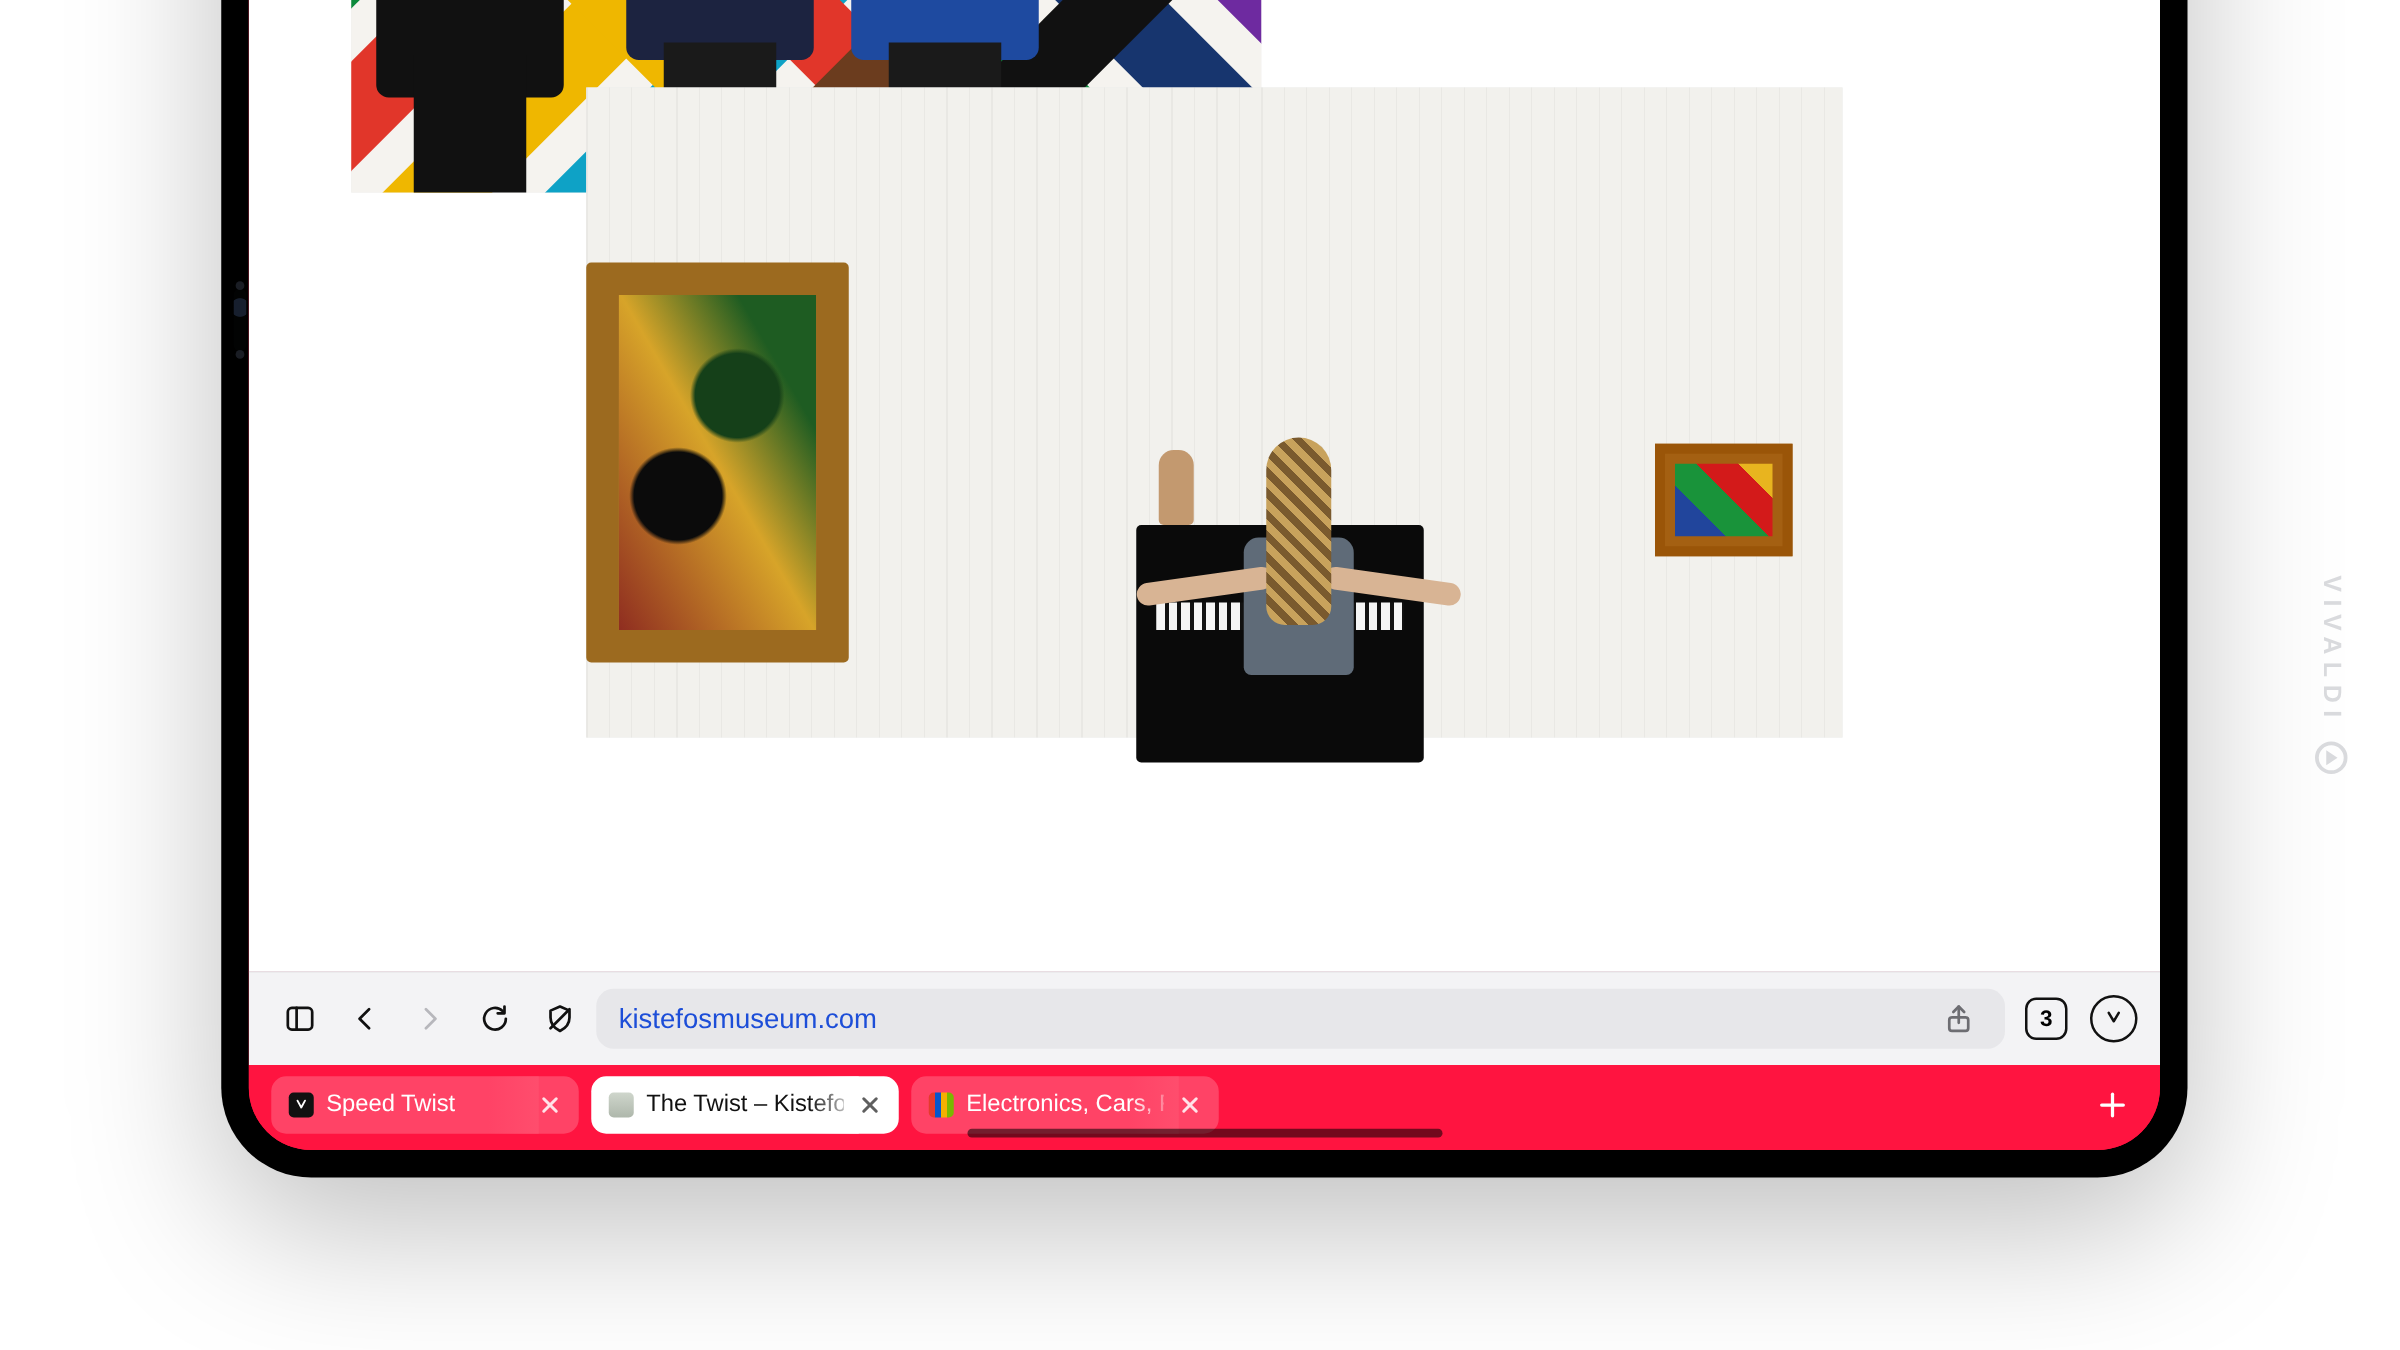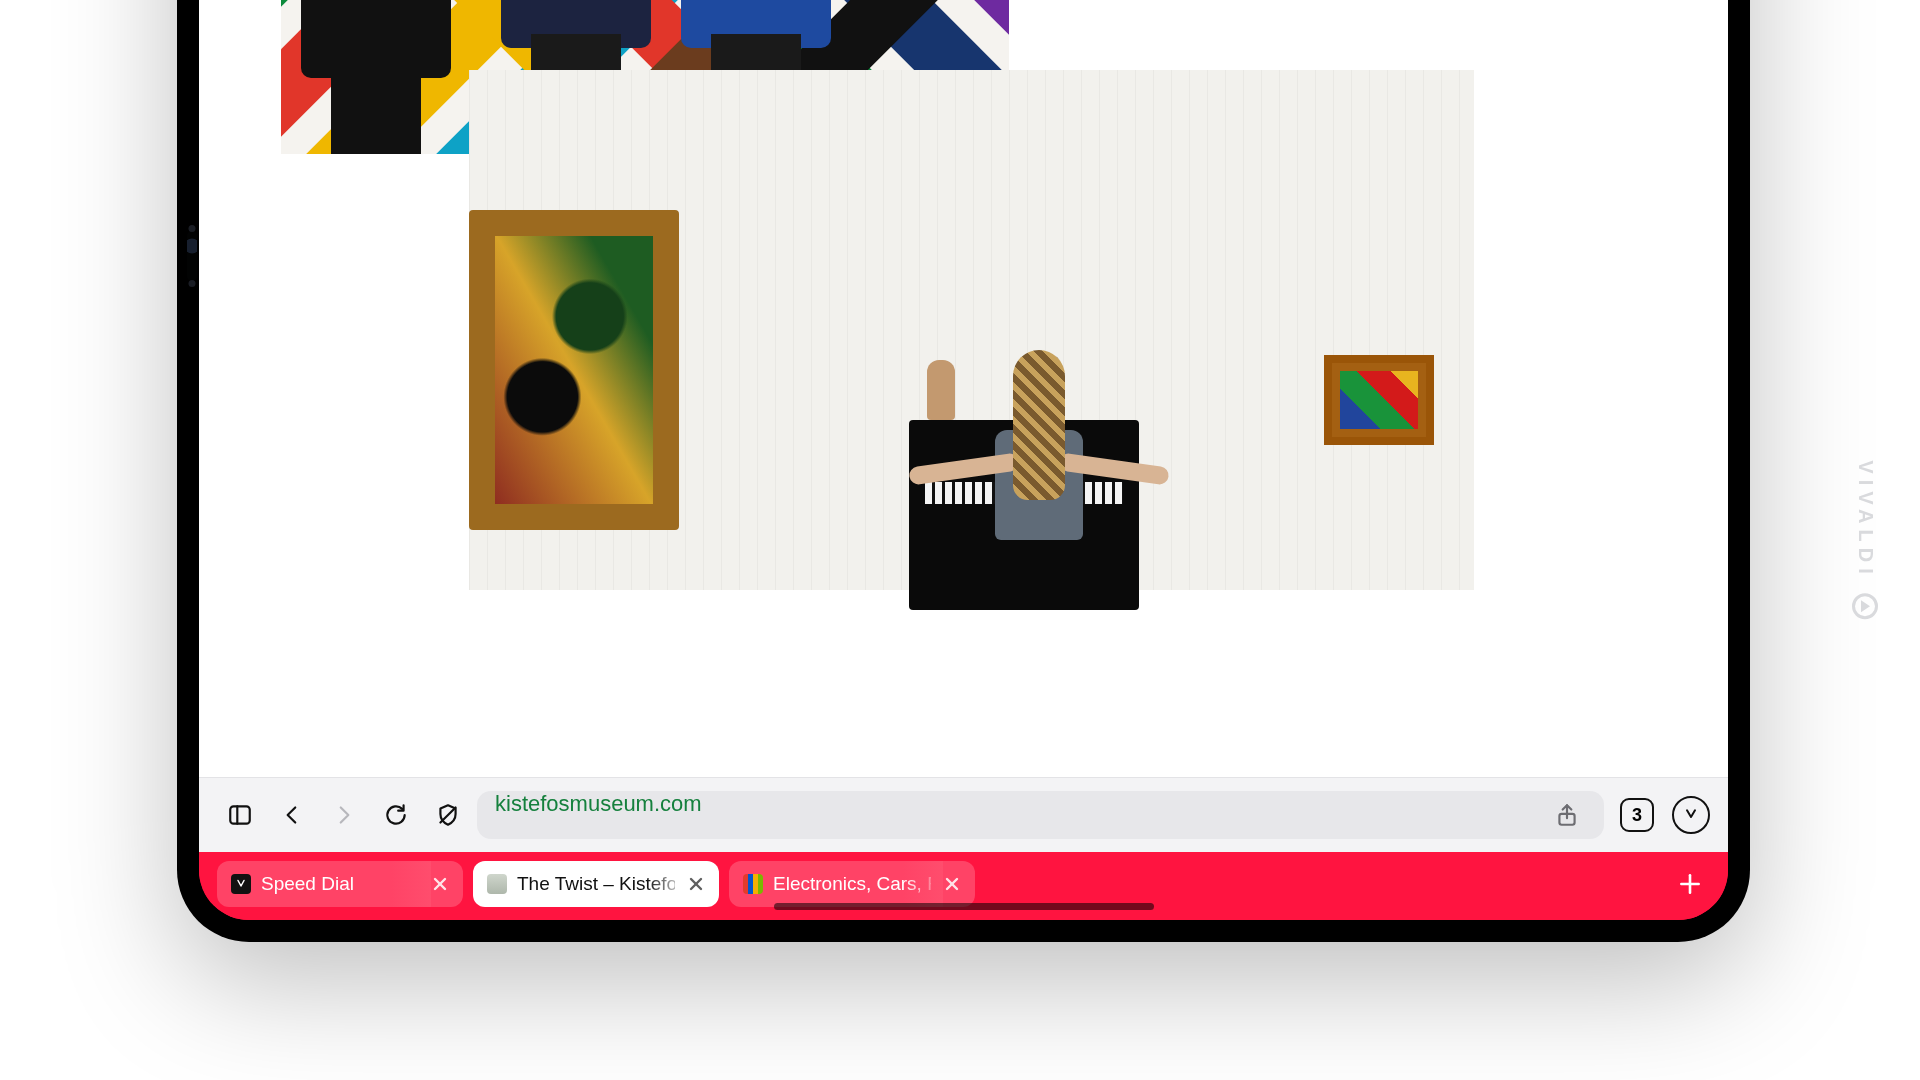--- a/index.html
+++ b/index.html
@@ -63,21 +63,21 @@
     .toolbar{
       position:absolute;left:0;right:0;bottom:68px;height:75px;background:#f3f3f5;
       display:flex;align-items:center;padding:0 18px;gap:6px;
       border-top:1px solid #e3e3e6;
     }
     .ico-btn{width:46px;height:46px;display:flex;align-items:center;justify-content:center;border-radius:10px;color:#111;}
     .ico-btn svg{width:26px;height:26px;stroke:#111;fill:none;stroke-width:2;stroke-linecap:round;stroke-linejoin:round;}
     .ico-btn.disabled svg{stroke:#b7b7bc;}
     .addr{
       flex:1;height:48px;background:#e7e7ea;border-radius:14px;
-      display:flex;align-items:flex-start;padding:0 18px;color:#15803d;font-size:22px;
+      display:flex;align-items:center;padding:0 18px;color:#1d4ed8;font-size:22px;
       position:relative;
     }
     .addr .share{position:absolute;right:14px;top:50%;transform:translateY(-50%);}
     .tab-count{width:34px;height:34px;border:2.5px solid #111;border-radius:9px;display:flex;align-items:center;justify-content:center;font-weight:600;font-size:18px;margin-left:10px;}
     .viv-btn{width:38px;height:38px;border-radius:50%;border:2.5px solid #111;display:flex;align-items:center;justify-content:center;margin-left:12px;}
     .viv-btn svg{width:16px;height:16px;}
 
     
     .tabstrip{
       position:absolute;left:0;right:0;bottom:0;height:68px;background:#ff1440;
@@ -218,21 +218,21 @@
       </div>
     </div>
 
     <div class="tabstrip">
       <div class="tab inactive">
         <div class="favico fv-v">
           <svg viewBox="0 0 24 24" width="12" height="12">
               <path d="M6 5l6 11 6-11" stroke="#fff" stroke-width="3" fill="none" stroke-linecap="round" stroke-linejoin="round"></path>
             </svg>
         </div>
-        <span class="title">Speed Dial</span>
+        <span class="title">Speed Twist</span>
         <div class="fade"></div>
         <div class="close">
             <svg viewBox="0 0 14 14">
               <line x1="2" y1="2" x2="12" y2="12"></line>
               <line x1="12" y1="2" x2="2" y2="12"></line>
             </svg>
           </div>
       </div>
 
       <div class="tab active">

